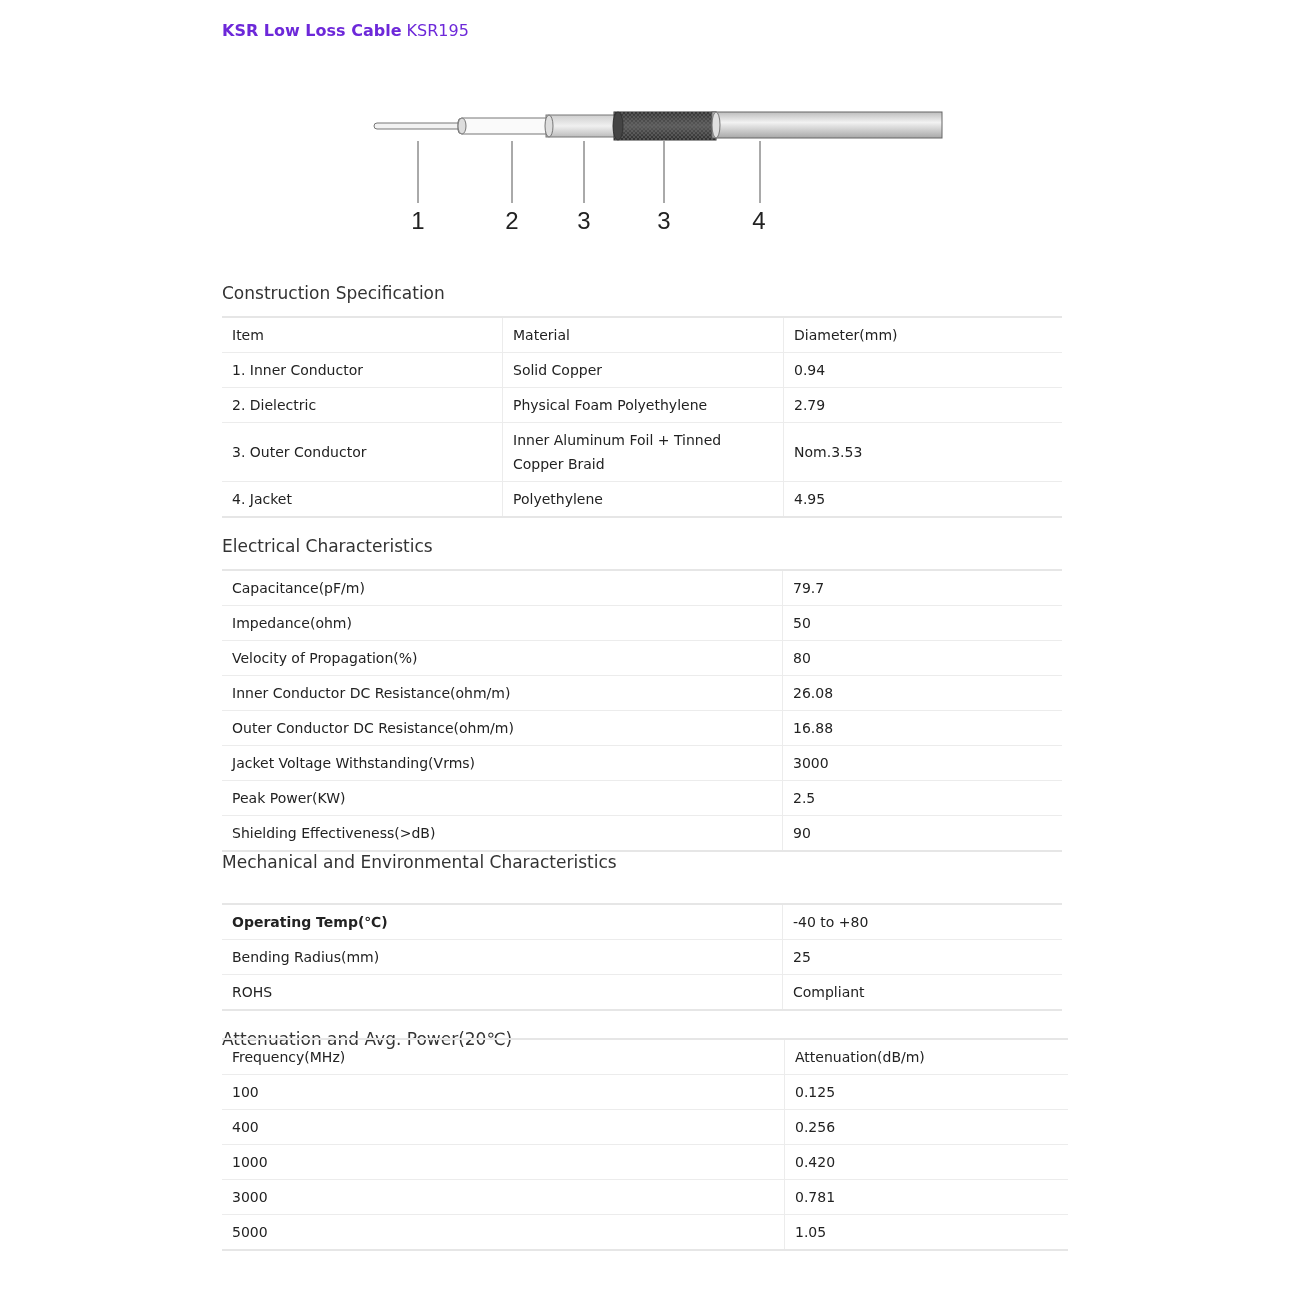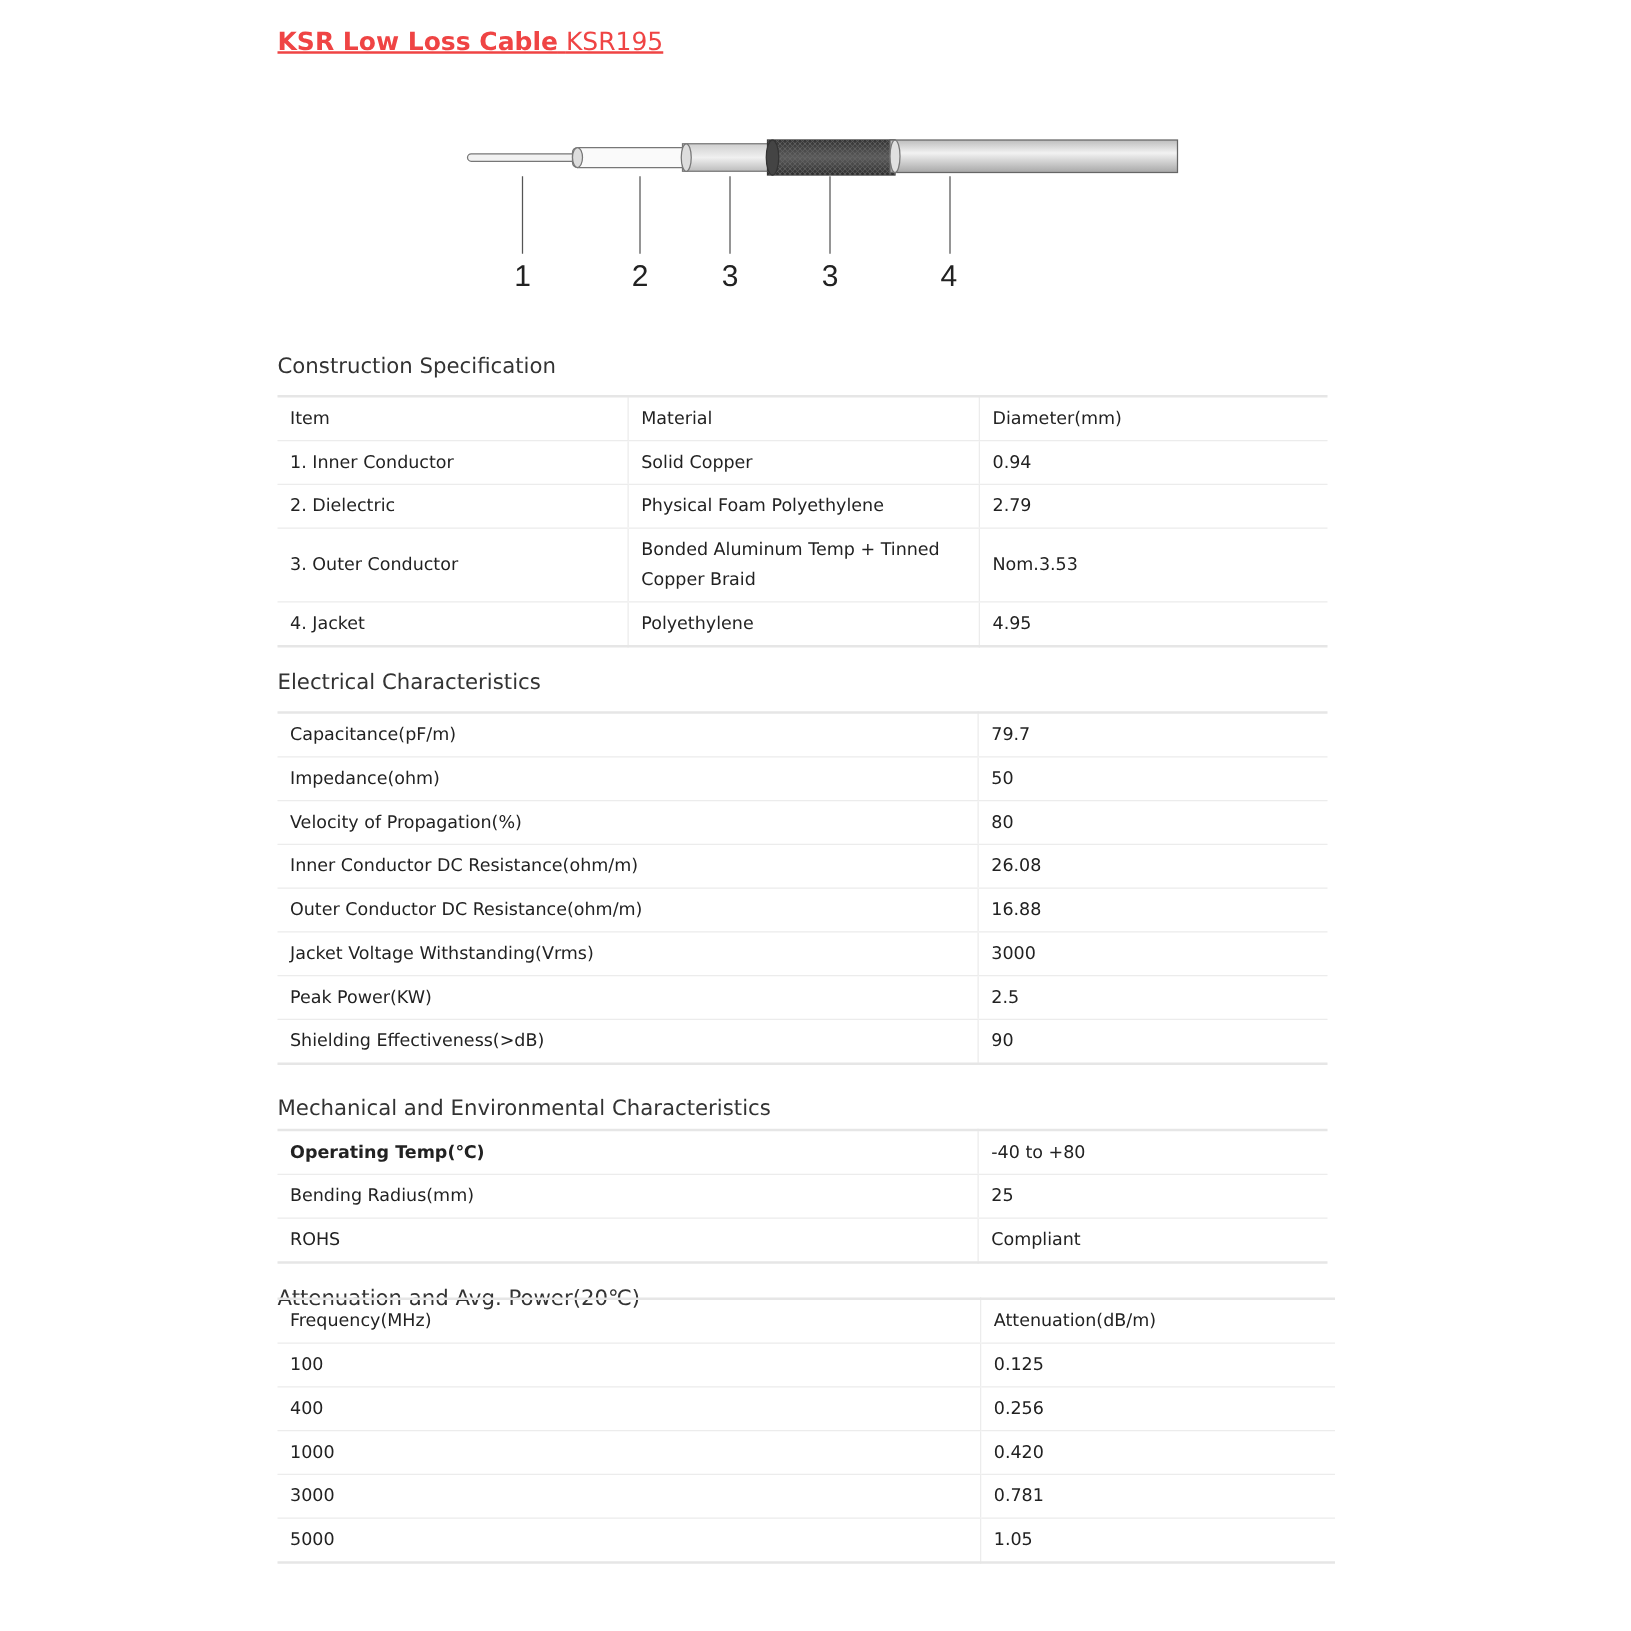--- a/index.html
+++ b/index.html
@@ -2,21 +2,21 @@
 <html><head>
 <meta charset="utf-8">
 <style>
   html, body { margin: 0; padding: 0; background: #ffffff; }
   body {
     width: 1305px; height: 1305px; position: relative; overflow: hidden;
     font-family: "DejaVu Sans", "Liberation Sans", sans-serif; color: #222;
   }
   .title {
     position: absolute; left: 222px; top: 21px;
-    font-size: 20px; color: #ef4444; white-space: nowrap; text-decoration: underline;
+    font-size: 16px; color: #6d28d9; white-space: nowrap;
   }
   .title b { font-weight: bold; }
   .title .model { font-weight: normal; }
 
   .diagram { position: absolute; left: 360px; top: 95px; width: 600px; height: 150px; }
 
   .section-title {
     position: absolute; left: 222px; font-size: 17px; color: #333; white-space: nowrap;
   }
   table.spec {
@@ -108,21 +108,21 @@
     <td>Solid Copper</td>
     <td>0.94</td>
   </tr>
   <tr>
     <td>2. Dielectric</td>
     <td>Physical Foam Polyethylene</td>
     <td>2.79</td>
   </tr>
   <tr>
     <td style="height:58px;">3. Outer Conductor</td>
-    <td style="height:58px;">Bonded Aluminum Temp + Tinned Copper Braid</td>
+    <td style="height:58px;">Inner Aluminum Foil + Tinned Copper Braid</td>
     <td style="height:58px;">Nom.3.53</td>
   </tr>
   <tr>
     <td>4. Jacket</td>
     <td>Polyethylene</td>
     <td>4.95</td>
   </tr>
 </tbody>
   </table>
 
@@ -157,21 +157,21 @@
         <td>Peak Power(KW)</td>
         <td>2.5</td>
       </tr>
   <tr>
         <td>Shielding Effectiveness(&gt;dB)</td>
         <td>90</td>
       </tr>
 </tbody>
   </table>
 
-<div class="section-title" style="top:877px;">Mechanical and Environmental Characteristics</div>
+<div class="section-title" style="top:852px;">Mechanical and Environmental Characteristics</div>
 <table class="spec" style="top:903px;">
   <tbody>
       <tr>
         <td style="width:540px;font-weight:bold;">Operating Temp(℃)</td>
         <td>-40 to +80</td>
       </tr>
   <tr>
         <td>Bending Radius(mm)</td>
         <td>25</td>
       </tr>

